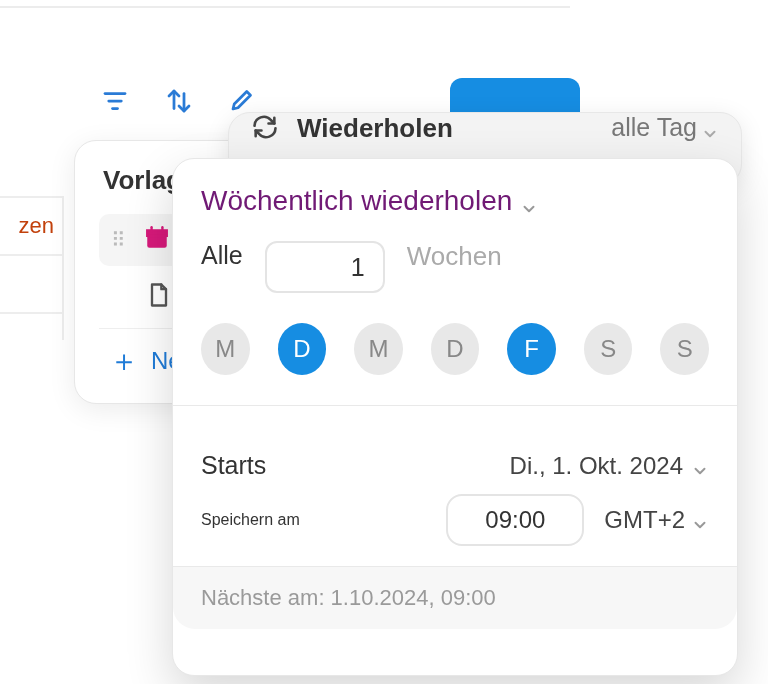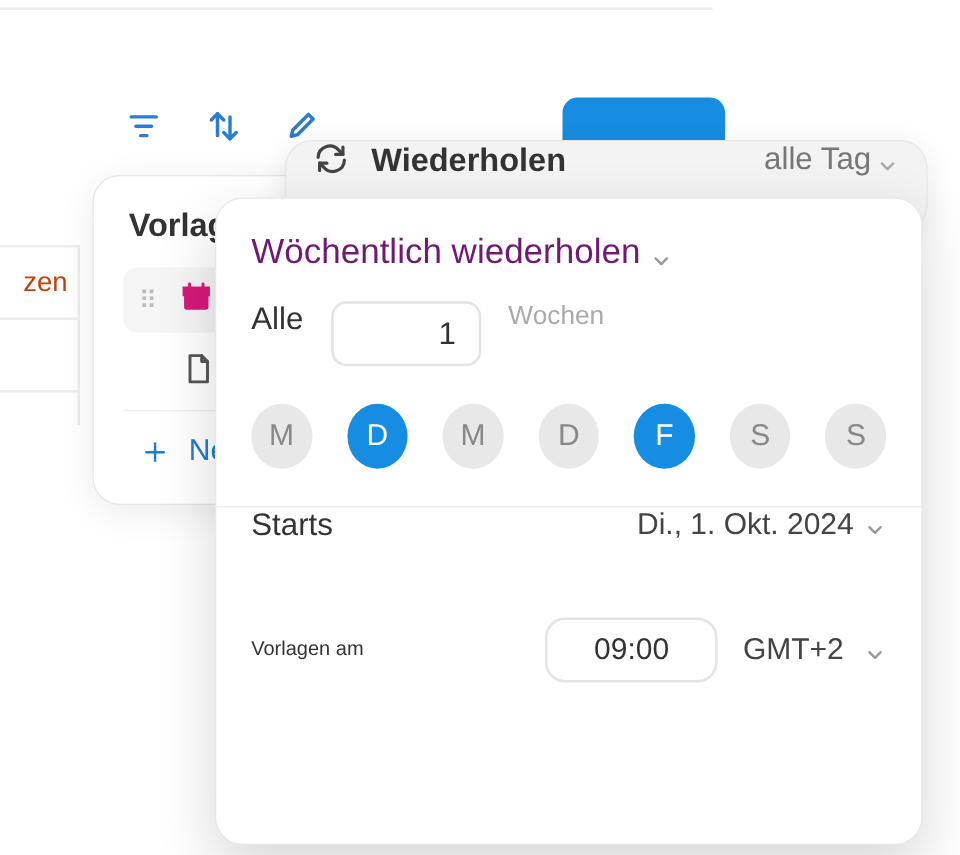--- a/index.html
+++ b/index.html
@@ -137,60 +137,60 @@
   .interval-row .lbl { font-size: 25px; color:#333; }
   .num-input {
     width: 120px; height: 52px;
     border: 2px solid #e4e4e4;
     border-radius: 12px;
     font-size: 25px; text-align: right;
     padding: 0 18px;
     font-family: inherit;
     color:#333;
   }
-  .interval-row .unit { font-size: 21px; color:#aaa; }
+  .interval-row .unit { font-size: 26px; color:#aaa; }
 
   .days-row {
     display:flex; gap: 28px; margin-bottom: 30px;
   }
   .day {
     width: 52px; height: 52px; border-radius: 50%;
     background: #e8e8e8;
     display:flex; align-items:center; justify-content:center;
     font-size: 24px; font-weight: 500; color:#888;
     cursor: pointer;
   }
   .day.active {
     background: #168de2; color:#fff;
   }
 
   .divider { height:1px; background:#e9e9e9; margin: 0 -28px; }
 
   .field-row {
-    display:flex; align-items:flex-start; justify-content:space-between;
+    display:flex; align-items:flex-end; justify-content:space-between;
     height: 74px;
   }
   .field-row .flabel { font-size: 25px; color:#333; }
   .value-select {
     display:flex; align-items:center; gap: 8px;
     font-size: 24px; color:#444;
   }
   .time-row {
     display:flex; align-items:center;
     height: 80px; gap: 20px;
   }
   .time-input {
     width: 138px; height: 52px;
     border: 2px solid #e4e4e4;
     border-radius: 16px;
     text-align:center; font-size: 24px;
     font-family: inherit; color:#333;
   }
   .tz-select {
-    display:flex; align-items:center; gap:16px; font-size: 24px; color:#444;
+    display:flex; align-items:center; gap:6px; font-size: 24px; color:#444;
   }
 
   .footer {
     margin: 6px -28px 0 -28px;
     border-top: 1px solid #e9e9e9;
     background: #f7f7f7;
     border-radius: 0 0 22px 22px;
     padding: 18px 28px;
     font-size: 22px; color:#9a9a9a;
   }
@@ -322,25 +322,28 @@
       <span>Di., 1. Okt. 2024</span>
       <span class="chevron">
         <svg viewBox="0 0 24 24" fill="none" stroke="#999" stroke-width="2.6" stroke-linecap="round" stroke-linejoin="round">
             <polyline points="6 9 12 15 18 9"></polyline>
           </svg>
       </span>
     </div>
   </div>
 
   <div class="time-row">
-    <span class="flabel" style="flex:1">Vorlagen am</span>
+    <span class="flabel" style="flex:1">Speichern am</span>
     <input class="time-input" value="09:00" style="">
     <div class="tz-select">
       <span>GMT+2</span>
       <span class="chevron">
         <svg viewBox="0 0 24 24" fill="none" stroke="#999" stroke-width="2.6" stroke-linecap="round" stroke-linejoin="round">
             <polyline points="6 9 12 15 18 9"></polyline>
           </svg>
       </span>
     </div>
   </div>
 
+  <div class="footer">
+    <span>Nächste am: 1.10.2024, 09:00</span>
+  </div>
 </div>
 
 </body></html>

